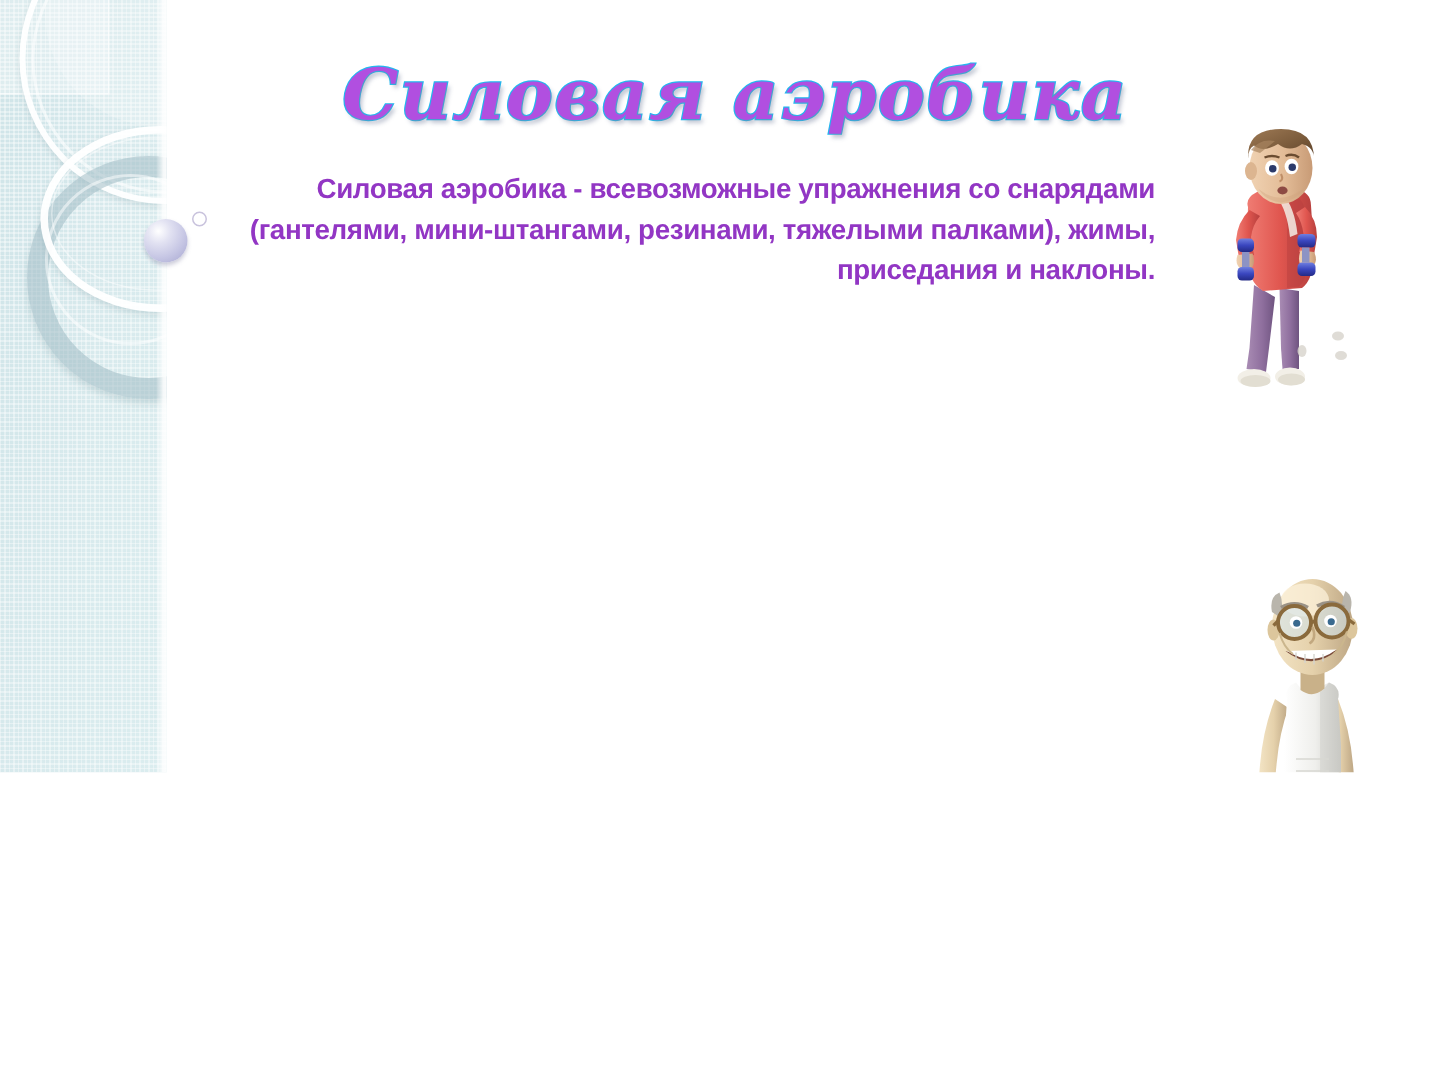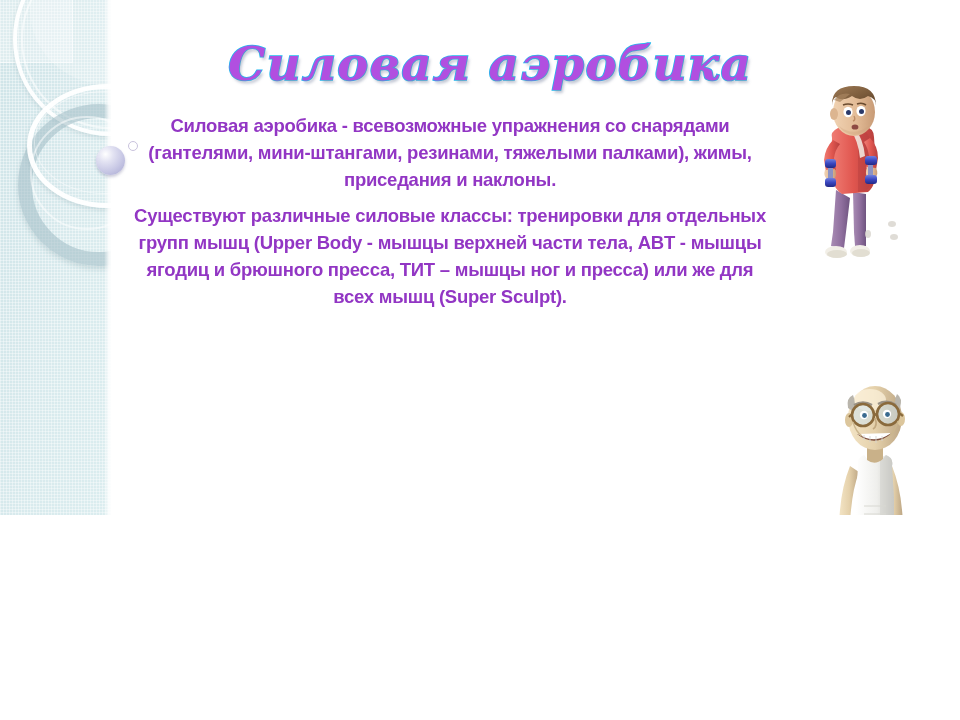--- a/index.html
+++ b/index.html
@@ -167,21 +167,21 @@
     width: 640px;
   }
   .para {
     color: #9236c4;
     font-family: "Liberation Sans", sans-serif;
     font-weight: bold;
     font-size: 18.5px;
     line-height: 27px;
     letter-spacing: -0.25px;
     margin: 0 0 9px 0;
-    text-align: center;
+    text-align: right;
   }
 
   
   .figure-child {
     position: absolute;
     left: 806px;
     top: 82px;
     width: 118px;
     height: 182px;
   }
@@ -209,21 +209,20 @@
     <div class="ring-white-thin2"></div>
     <div class="sidebar-edge"></div>
   </div>
   <div class="sphere"></div>
   <div class="sphere-tiny"></div>
 
   <div class="title">Силовая аэробика</div>
 
   <div class="body-block">
     <p class="para">Силовая аэробика - всевозможные упражнения со снарядами (гантелями, мини-штангами, резинами, тяжелыми палками), жимы,  приседания и наклоны.</p>
-    <p class="para">Существуют различные силовые классы: тренировки для отдельных групп мышц (Upper Body - мышцы верхней части тела, ABT - мышцы ягодиц и брюшного пресса, ТИТ – мышцы ног и пресса) или же для всех мышц (Super Sculpt).</p>
   </div>
 
   <svg class="figure-child" viewBox="0 0 118 182">
     <defs>
       <linearGradient id="skinA" x1="0" y1="0" x2="1" y2="0">
         <stop offset="0%" stop-color="#f0d2b2"></stop>
         <stop offset="55%" stop-color="#e3bc97"></stop>
         <stop offset="100%" stop-color="#c89b76"></stop>
       </linearGradient>
       <linearGradient id="shirtA" x1="0" y1="0" x2="1" y2="0">

